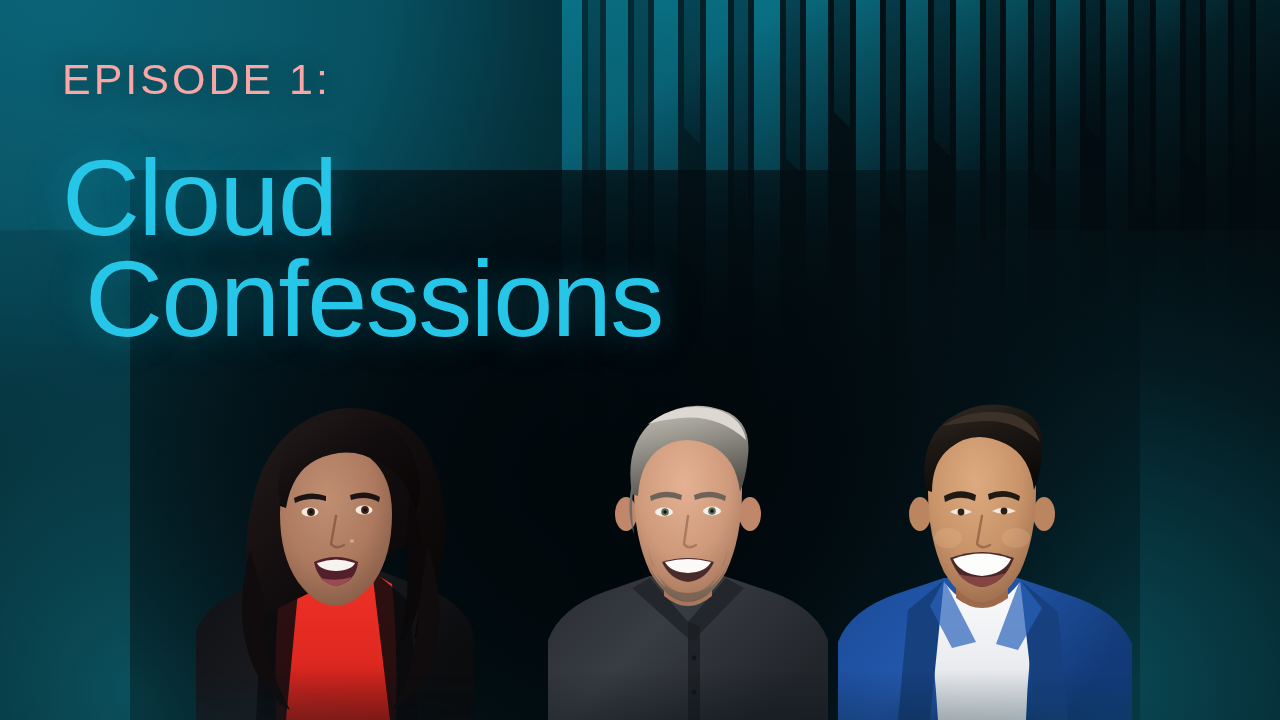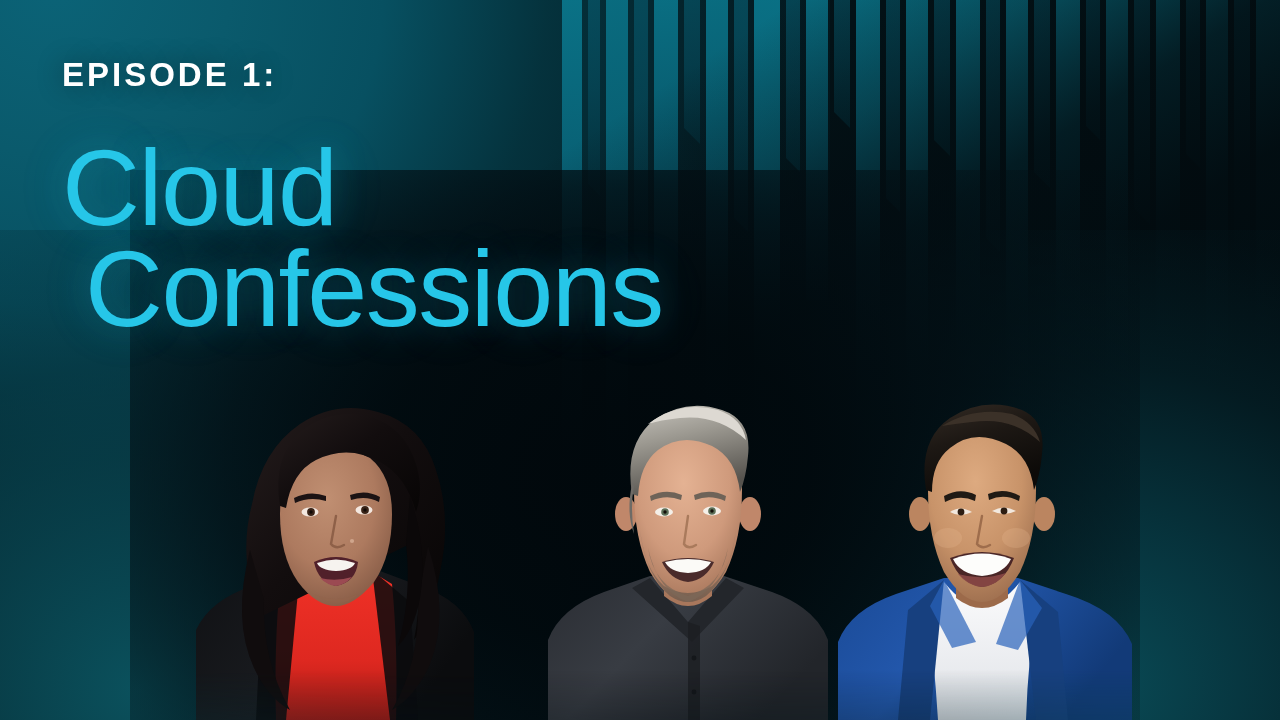--- a/index.html
+++ b/index.html
@@ -85,23 +85,23 @@
         rgba(2,11,15,0) 0%, rgba(2,11,15,0.55) 45%, rgba(2,11,15,0.95) 100%);
     pointer-events:none;
   }
 
   
   .headline {
     position:absolute; left:62px; top:58px;
     width:700px;
   }
   .eyebrow {
-    color:#ffffff;
-    font-size:33px;
-    font-weight:bold;
+    color:#fca5a5;
+    font-size:43px;
+    font-weight:normal;
     letter-spacing:3.0px;
     line-height:1.0;
     text-shadow:0 0 26px rgba(0,0,0,0.45);
     white-space:nowrap;
   }
   .title {
     margin-top:18px;
     color:#26c6e8;
     font-size:108px;
     font-weight:300;

